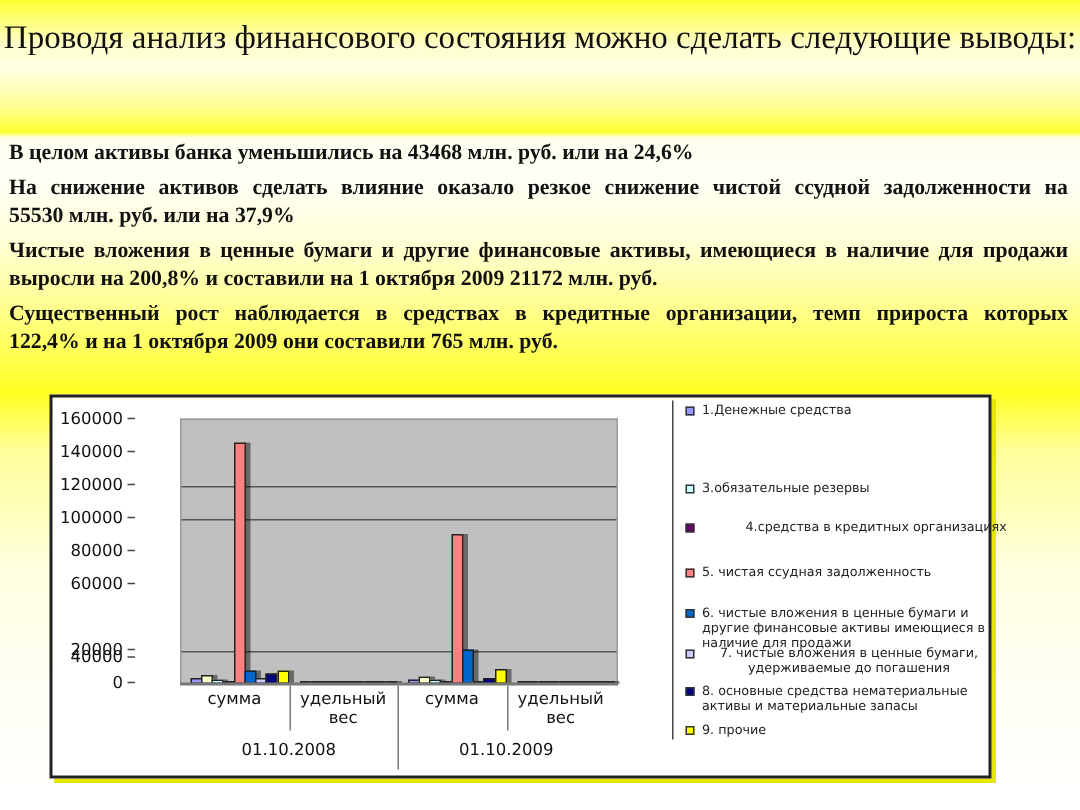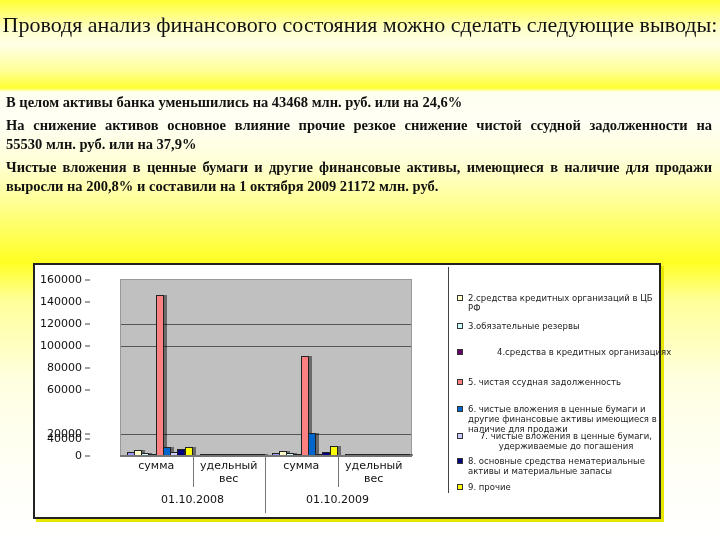--- a/index.html
+++ b/index.html
@@ -50,26 +50,30 @@
 </head>
 <body>
 
 <div class="title">Проводя анализ финансового состояния можно сделать следующие выводы:</div>
 
 <div class="bullets">
   <div class="bullet">
     <span>В целом активы банка уменьшились на 43468 млн. руб. или на 24,6%</span>
   </div>
   <div class="bullet">
-    <span class="l1">На снижение активов основное влияние прочие резкое снижение чистой ссудной задолженности на</span>
+    <span class="l1">На снижение активов сделать влияние оказало резкое снижение чистой ссудной задолженности на</span>
     <span class="l2">55530 млн. руб. или на 37,9%</span>
   </div>
   <div class="bullet">
     <span class="l1">Чистые вложения в ценные бумаги и другие финансовые активы, имеющиеся в наличие для продажи</span>
     <span class="l2">выросли на 200,8% и составили на 1 октября 2009 21172 млн. руб.</span>
+  </div>
+  <div class="bullet">
+    <span class="l1">Существенный рост наблюдается в средствах в кредитные организации, темп прироста которых</span>
+    <span class="l2">122,4% и на 1 октября 2009 они составили 765 млн. руб.</span>
   </div>
 </div>
 
 <div class="chart-frame">
   <div id="yaxis"></div>
   <div class="plot" id="plot">
       <div class="gridline" style="top: 44px;"></div>
       <div class="gridline" style="top: 66px;"></div>
       <div class="gridline" style="top: 154px;"></div>
       <div class="bar" style="left: 6px; height: 3.85px; background: rgb(153, 153, 255);"></div>
@@ -115,21 +119,21 @@
       <div class="xcat" style="left: 72.5px; width: 72.5px;">удельный вес</div>
       <div class="xcat" style="left: 145px; width: 72.5px;">сумма</div>
       <div class="xcat" style="left: 217.5px; width: 72.5px;">удельный вес</div>
       <div class="xsep" style="left: 72.5px; height: 30px;"></div>
       <div class="xsep" style="left: 217.5px; height: 30px;"></div>
       <div class="xsep" style="left: 145px; height: 56px;"></div>
       <div class="xgroup" style="left: 0px; width: 145px;">01.10.2008</div>
       <div class="xgroup" style="left: 145px; width: 145px;">01.10.2009</div>
     </div>
   <div class="legend" id="legend">
-      <div class="legend-item" style="top: 26px;"><span class="swatch" style="background: rgb(255, 255, 204);"></span><span>2.средства кредитных организаций в ЦБ РФ</span></div>
+      <div class="legend-item" style="top: 2px;"><span class="swatch" style="background: rgb(153, 153, 255);"></span><span>1.Денежные средства</span></div>
       <div class="legend-item" style="top: 54px;"><span class="swatch" style="background: rgb(204, 255, 255);"></span><span>3.обязательные резервы</span></div>
       <div class="legend-item" style="top: 80px; padding-left: 40px;"><span class="swatch" style="background: rgb(102, 0, 102);"></span><span>4.средства в кредитных организациях</span></div>
       <div class="legend-item" style="top: 110px;"><span class="swatch" style="background: rgb(255, 128, 128);"></span><span>5. чистая ссудная задолженность</span></div>
       <div class="legend-item" style="top: 137px;"><span class="swatch" style="background: rgb(0, 102, 204);"></span><span>6. чистые вложения в ценные бумаги и другие финансовые активы имеющиеся в наличие для продажи</span></div>
       <div class="legend-item" style="top: 164px; text-align: center;"><span class="swatch" style="background: rgb(204, 204, 255);"></span><span>7. чистые вложения в ценные бумаги, удерживаемые до погашения</span></div>
       <div class="legend-item" style="top: 189px;"><span class="swatch" style="background: rgb(0, 0, 128);"></span><span>8. основные средства нематериальные активы и материальные запасы</span></div>
       <div class="legend-item" style="top: 215px;"><span class="swatch" style="background: rgb(255, 255, 0);"></span><span>9. прочие</span></div>
     </div>
 <div class="ytick" style="top: 14px;">160000</div>
     <div class="ytick" style="top: 36px;">140000</div>

